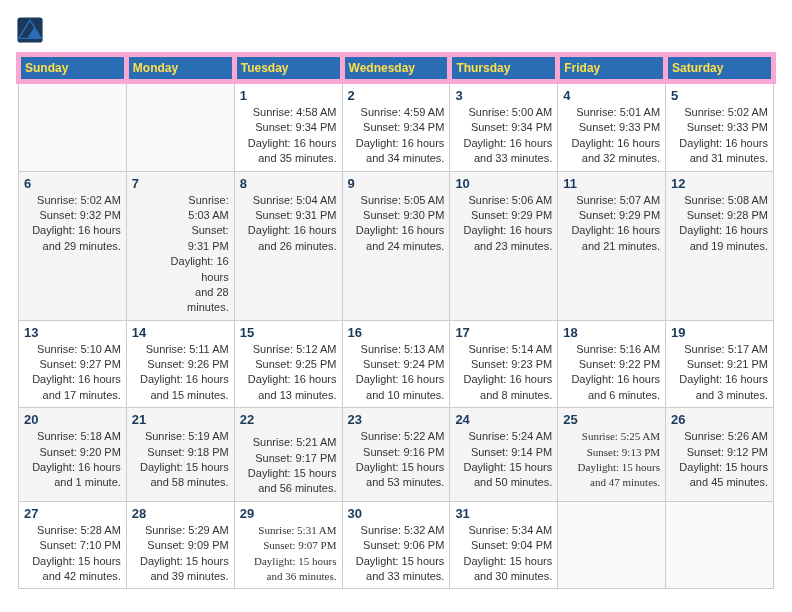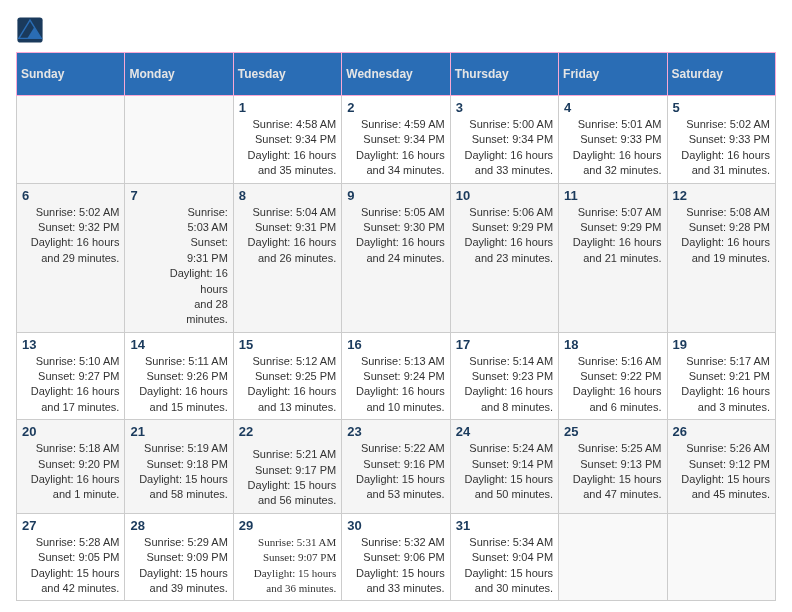--- a/index.html
+++ b/index.html
@@ -46,26 +46,26 @@
       font-size: 16px;
       color: #333;
     }
     table {
       width: 100%;
       border-collapse: collapse;
       table-layout: fixed;
     }
     thead tr th {
       background-color: #2a6db5;
-      color: #e5e5e5;
+      color: #fde047;
       font-size: 12px;
       font-weight: bold;
-      padding: 14px 4px;
+      padding: 4px 4px;
       text-align: left;
-      border: 1px solid #f9a8d4;
+      border: 5px solid #f9a8d4;
     }
     tbody tr td {
       border: 1px solid #ccc;
       vertical-align: top;
       padding: 4px 5px;
       font-size: 10px;
       color: #222;
       height: 80px;
       background: #fff;
     }
@@ -295,38 +295,38 @@
         </td>
         <td>
           <span class="day-number">24</span>
           <div class="day-info" style="white-space: pre-line;">Sunrise: 5:24 AM
 Sunset: 9:14 PM
 Daylight: 15 hours
 and 50 minutes.</div>
         </td>
         <td>
           <span class="day-number">25</span>
-          <div class="day-info" style="white-space: pre-line;">Sunrise: 5:25 AM
+          <div class="day-info" style="white-space: pre-line; font-family: Liberation Serif, serif;">Sunrise: 5:25 AM
 Sunset: 9:13 PM
 Daylight: 15 hours
 and 47 minutes.</div>
         </td>
         <td>
           <span class="day-number">26</span>
           <div class="day-info" style="white-space: pre-line;">Sunrise: 5:26 AM
 Sunset: 9:12 PM
 Daylight: 15 hours
 and 45 minutes.</div>
         </td>
       </tr>
       <tr>
         <td>
           <span class="day-number">27</span>
           <div class="day-info" style="white-space: pre-line;">Sunrise: 5:28 AM
-Sunset: 9:05 PM
+Sunset: 7:10 PM
 Daylight: 15 hours
 and 42 minutes.</div>
         </td>
         <td>
           <span class="day-number">28</span>
           <div class="day-info" style="white-space: pre-line;">Sunrise: 5:29 AM
 Sunset: 9:09 PM
 Daylight: 15 hours
 and 39 minutes.</div>
         </td>

